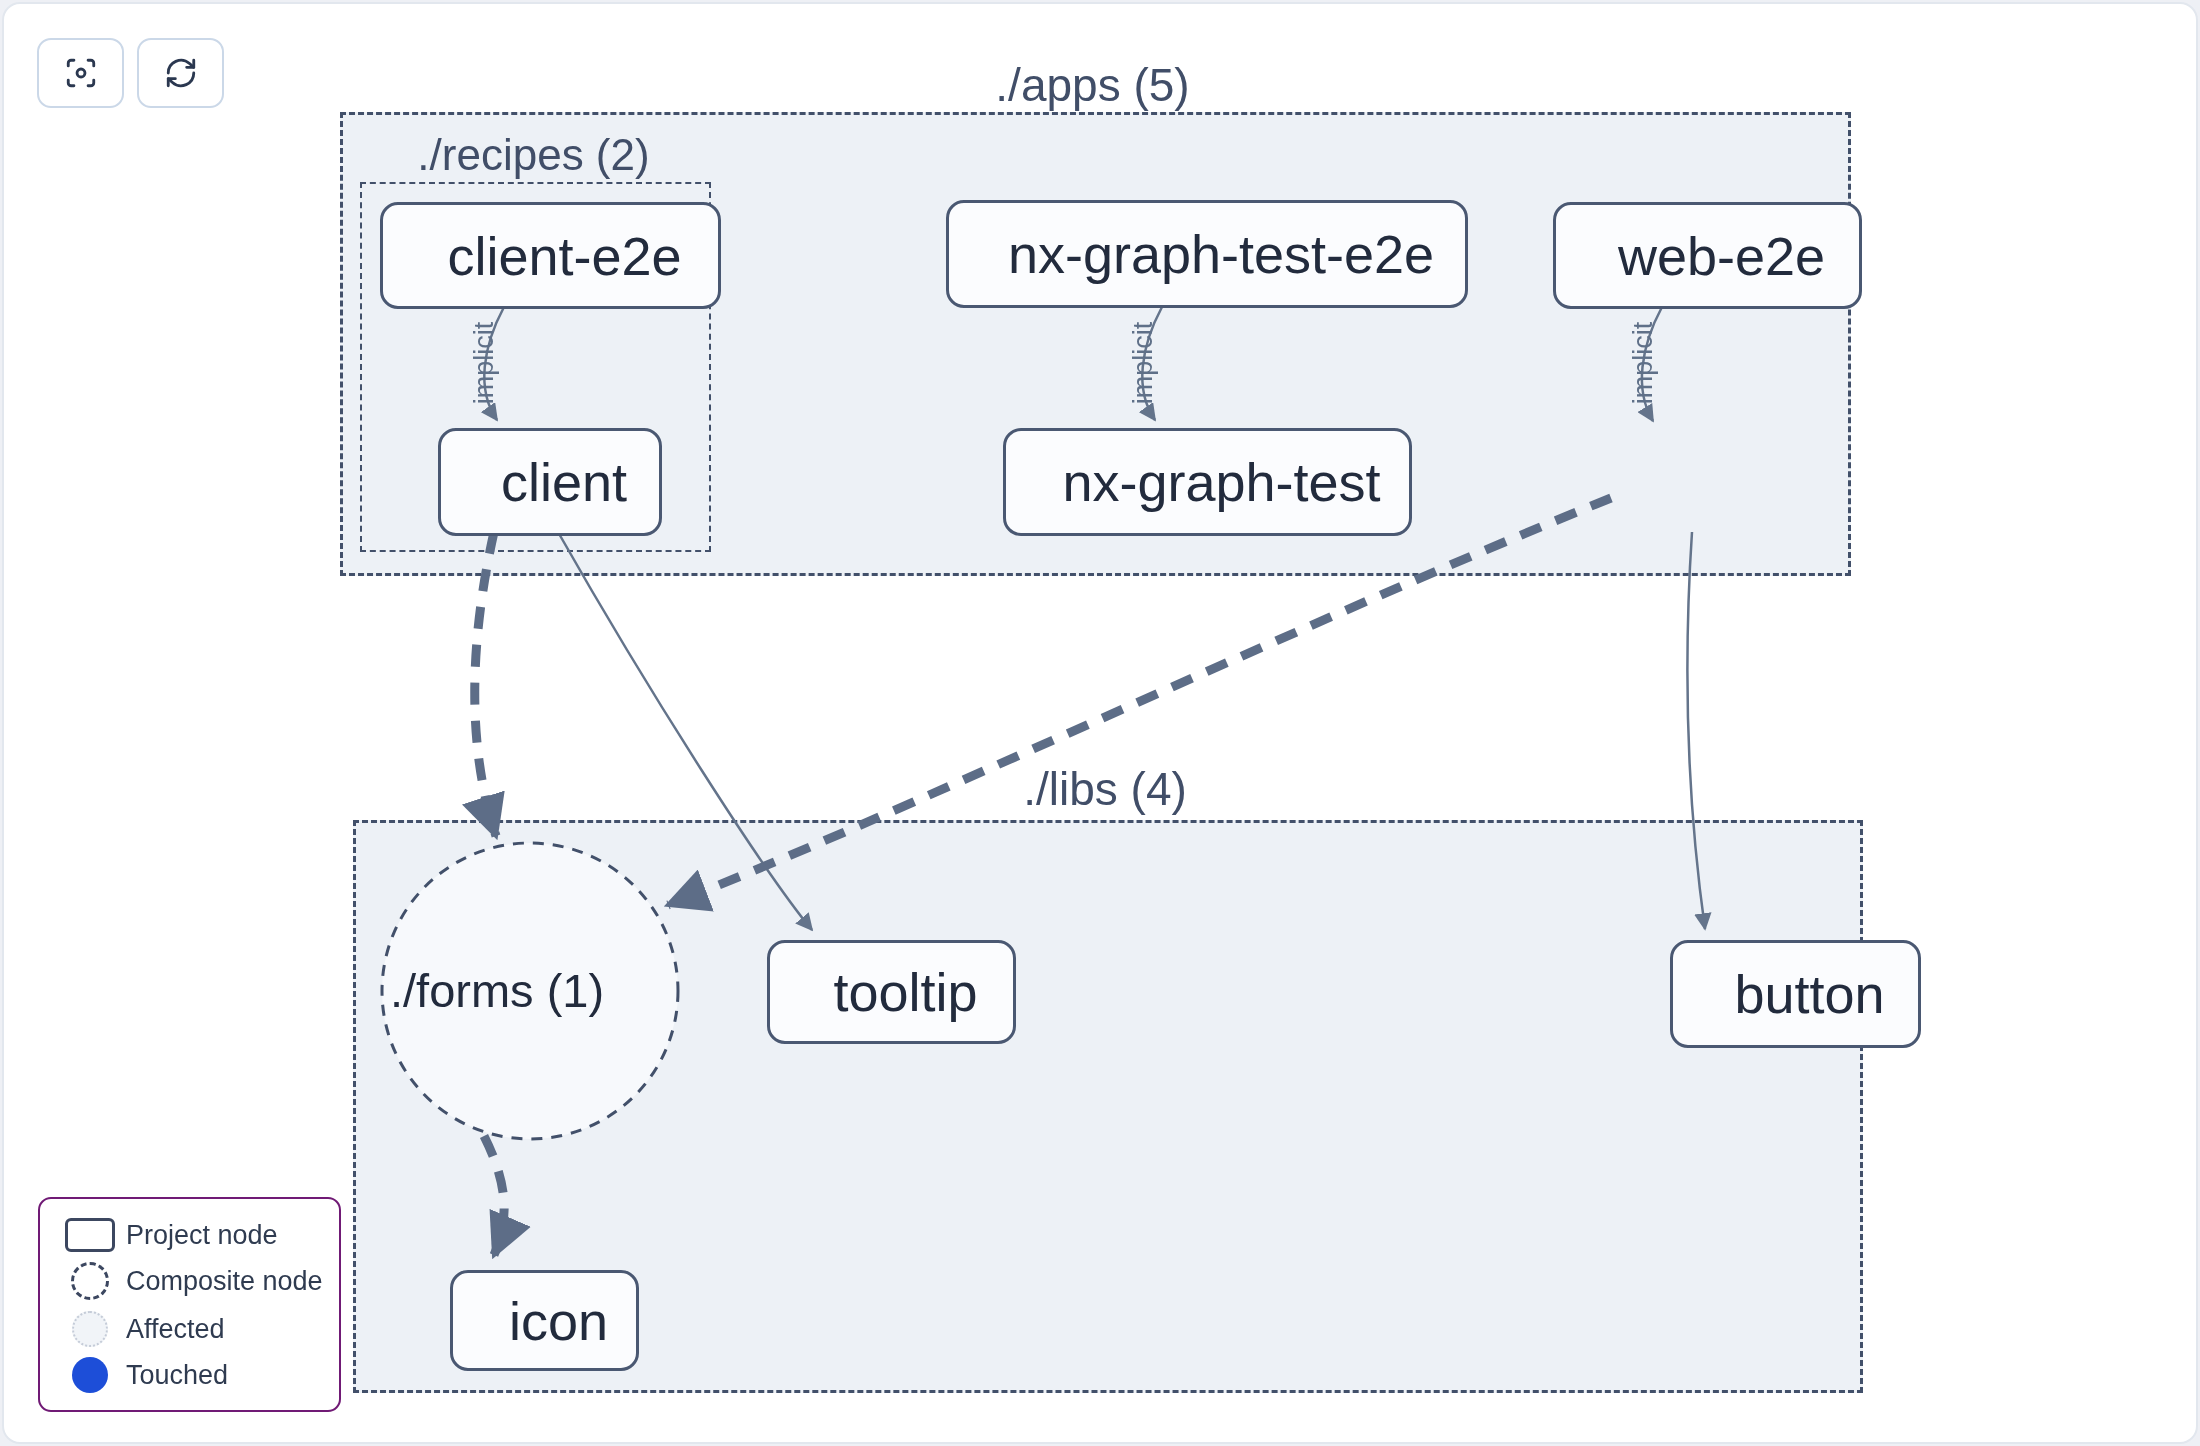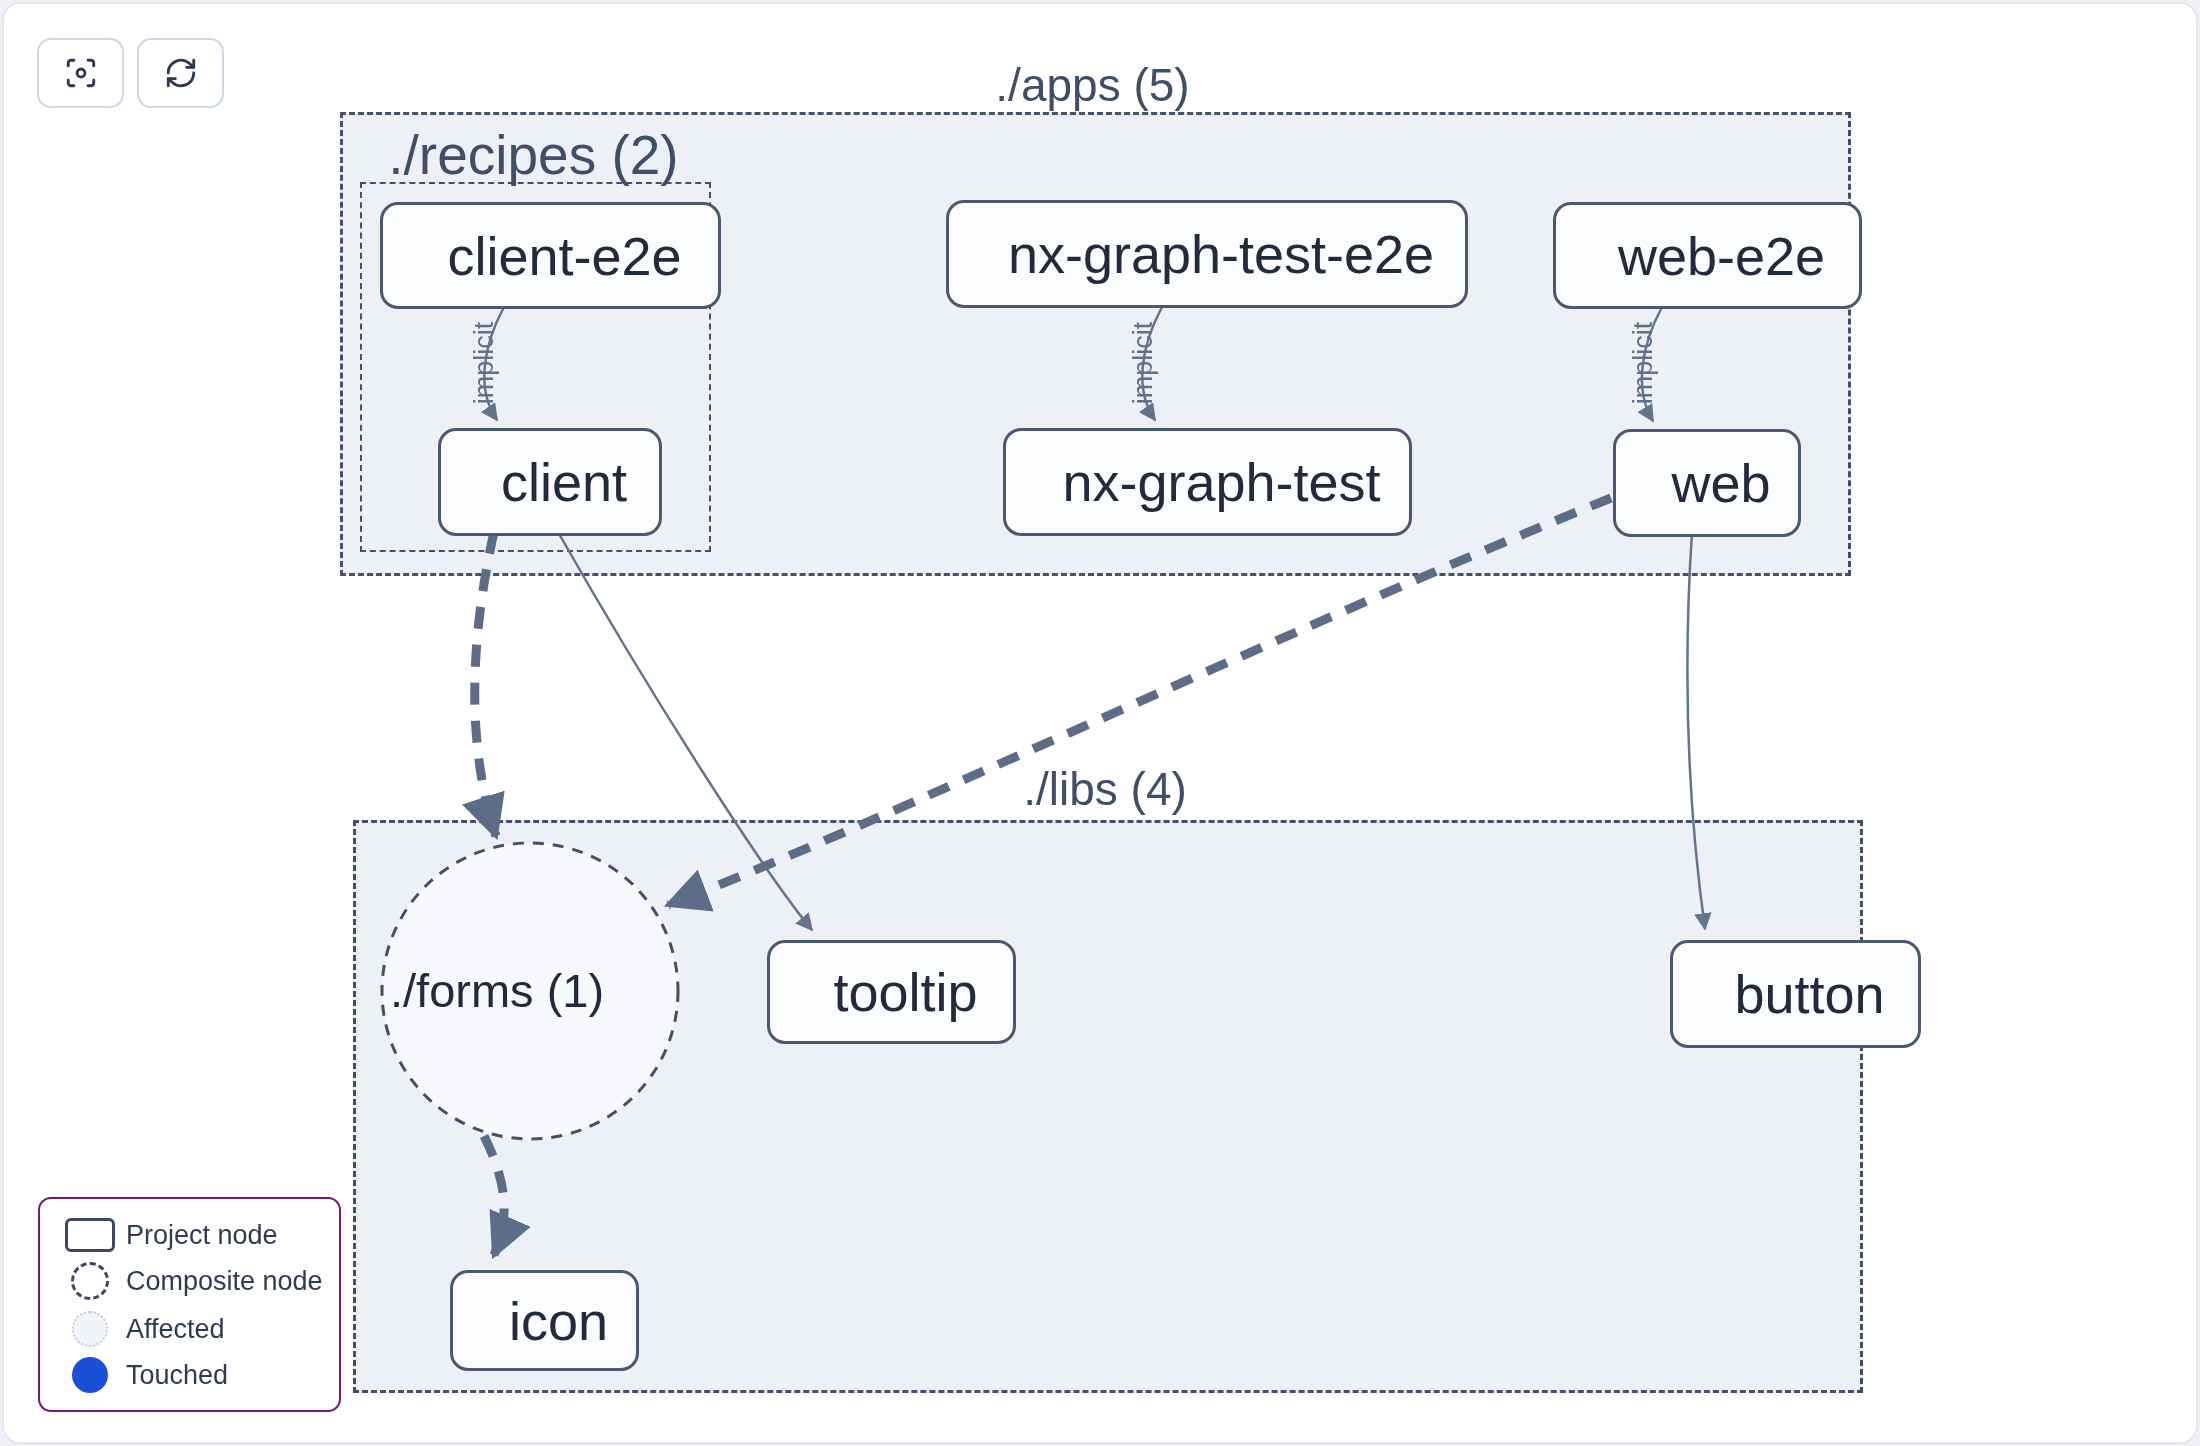--- a/index.html
+++ b/index.html
@@ -57,21 +57,21 @@
       <path d="M21 12a9 9 0 0 1-15 6.7L3 16"></path>
         <path d="M3 21v-5h5"></path>
     </svg>
   </div>
 
   <div class="grp" style="left:340px;top:112px;width:1505px;height:458px;"></div>
   <div class="grp" style="left:360px;top:182px;width:347px;height:366px;border-width:2.5px;"></div>
   <div class="grp" style="left:353px;top:820px;width:1504px;height:567px;"></div>
 
   <div class="grp-label" style="left:340px;top:58px;width:1505px;">./apps (5)</div>
-  <div class="grp-label" style="left:360px;top:128px;width:347px;font-size:55px;">./recipes (2)</div>
+  <div class="grp-label" style="left:360px;top:128px;width:347px;font-size:44px;">./recipes (2)</div>
   <div class="grp-label" style="left:353px;top:762px;width:1504px;">./libs (4)</div>
 
   <svg class="edges" width="2200" height="1446" viewBox="0 0 2200 1446">
     <defs>
       <marker id="arrow-thin" viewBox="0 0 10 10" refX="9" refY="5" markerWidth="7" markerHeight="7" orient="auto-start-reverse">
         <path d="M0,0 L10,5 L0,10 z" fill="#64748b"></path>
       </marker>
       <marker id="arrow-thick" viewBox="0 0 10 10" refX="9" refY="5" markerWidth="5" markerHeight="5" orient="auto-start-reverse">
         <path d="M0,0 L10,5 L0,10 z" fill="#5d6d87"></path>
       </marker>
@@ -104,23 +104,20 @@
     </div>
   <div class="node" style="left:1553px;top:202px;width:275px;height:101px;">
     <span>web-e2e</span>
     </div>
   <div class="node" style="left:438px;top:428px;width:190px;height:102px;">
     <span>client</span>
     </div>
   <div class="node" style="left:1003px;top:428px;width:375px;height:102px;">
     <span>nx-graph-test</span>
     </div>
-  <div class="node" style="left:1613px;top:429px;width:154px;height:102px;">
-    <span>web</span>
-    </div>
   <div class="node" style="left:767px;top:940px;width:215px;height:98px;">
     <span>tooltip</span>
     </div>
   <div class="node" style="left:1670px;top:940px;width:217px;height:102px;">
     <span>button</span>
     </div>
   <div class="node" style="left:450px;top:1270px;width:155px;height:95px;">
     <span>icon</span>
     </div>
 

